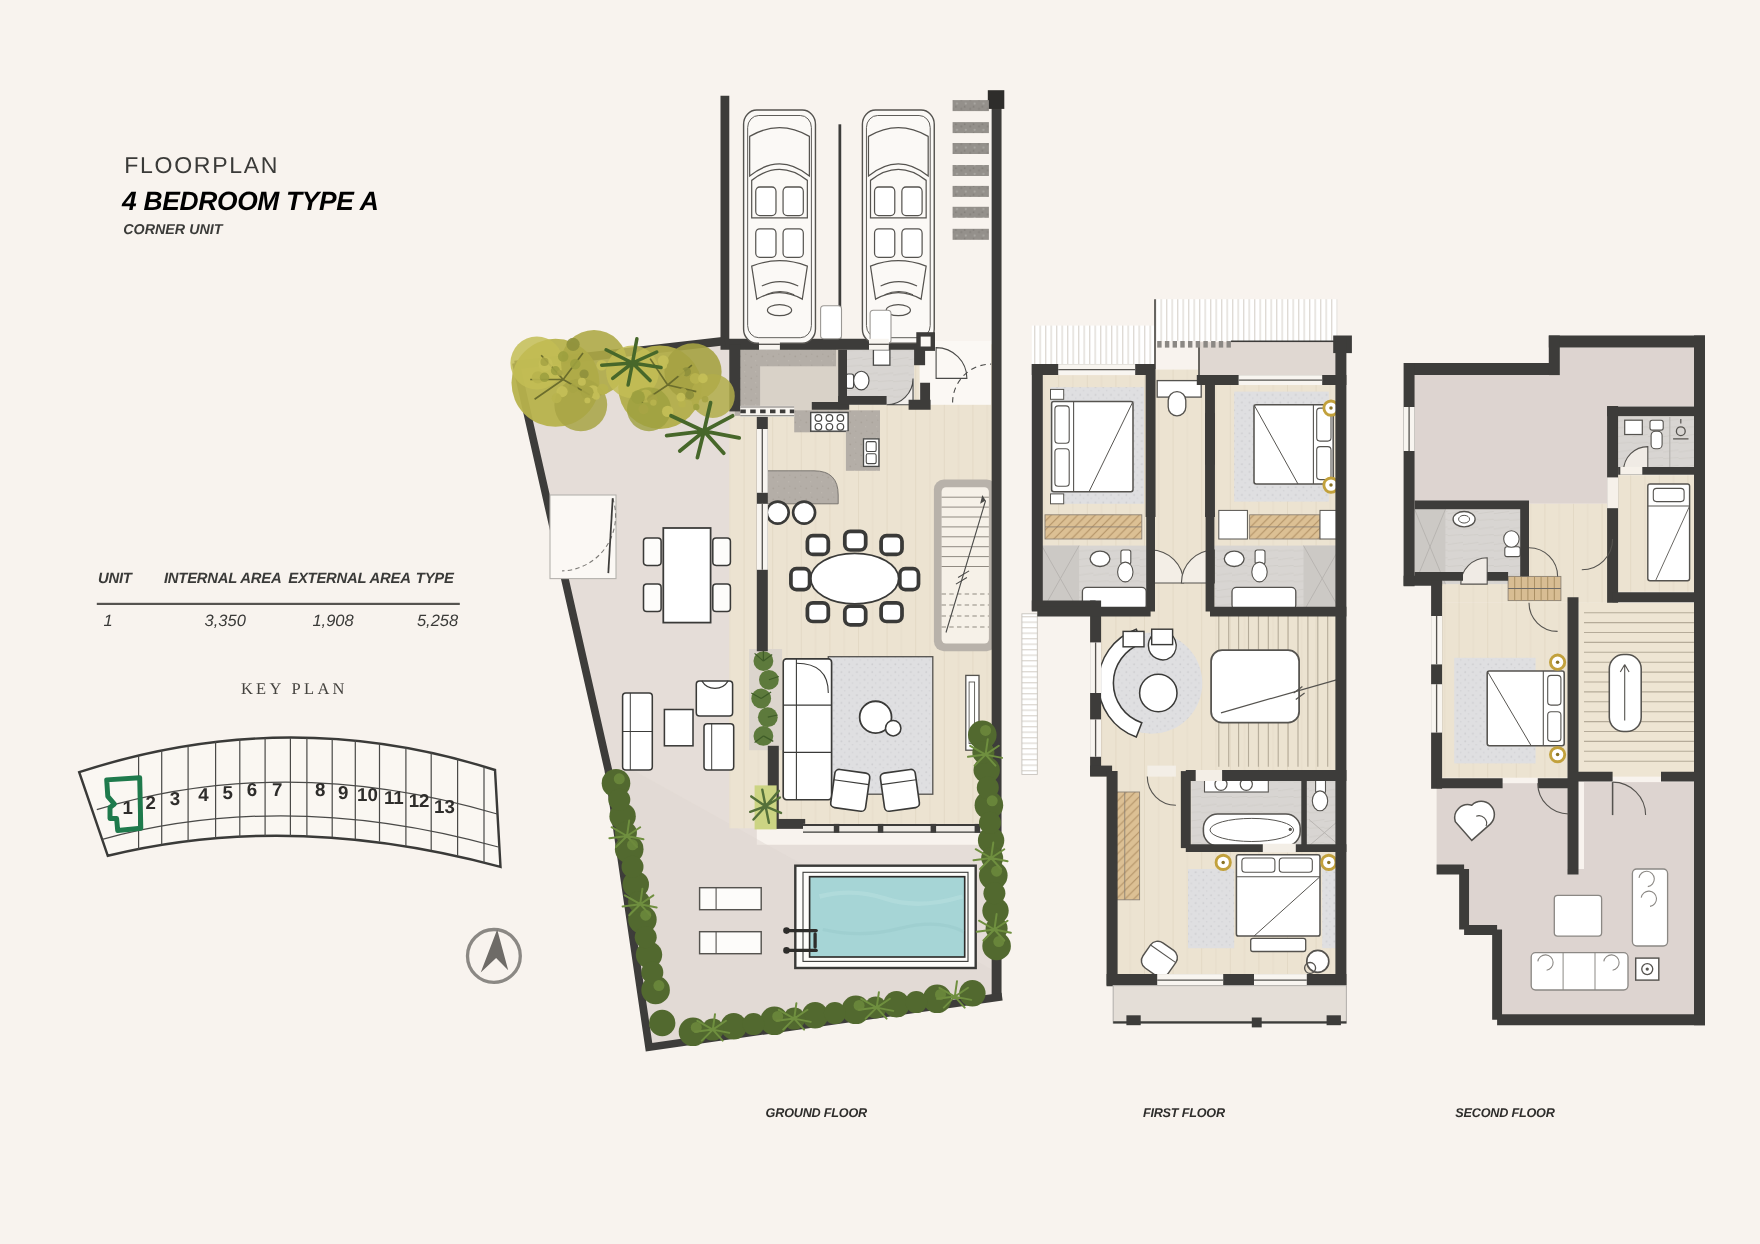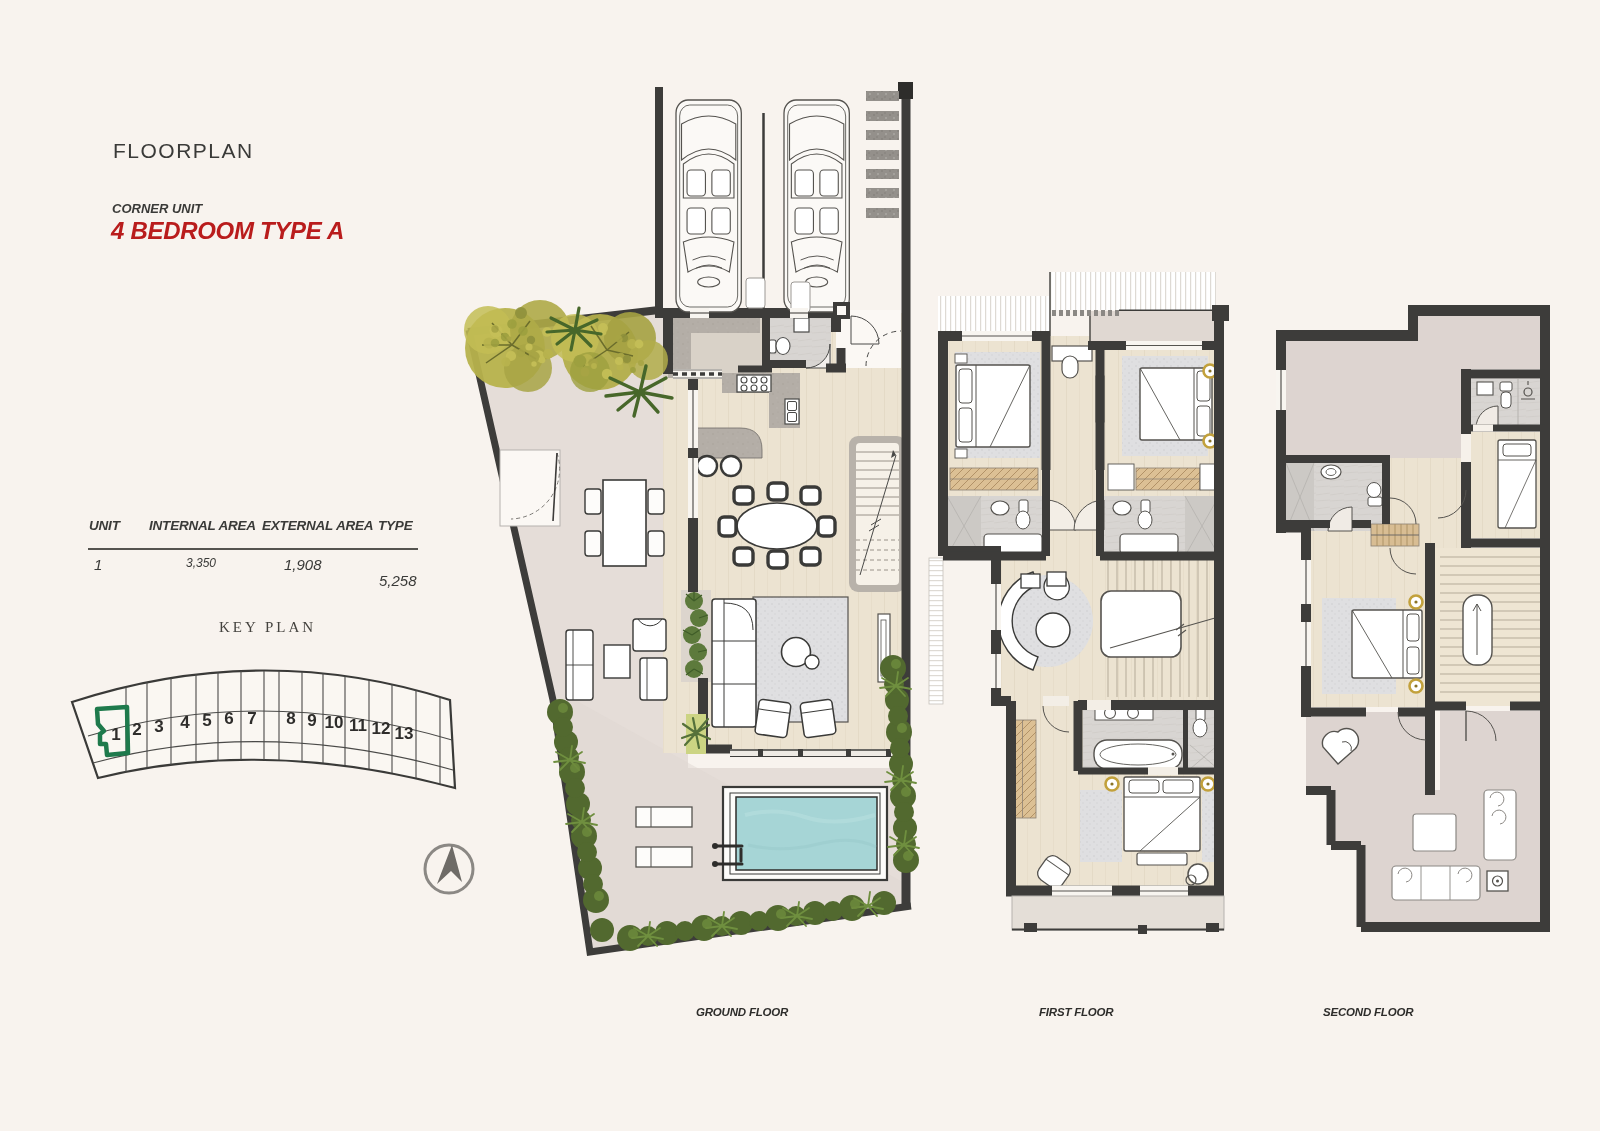--- a/index.html
+++ b/index.html
@@ -4,43 +4,43 @@
 <style>
   html,body{margin:0;padding:0;}
   body{width:1600px;height:1131px;background:#f8f3ee;font-family:"Liberation Sans",sans-serif;position:relative;overflow:hidden;}
   .abs{position:absolute;}
 </style>
 </head>
 <body>
 
 <div class="abs" style="left:113px;top:139px;font-size:21px;letter-spacing:1.5px;color:#3a3a38;">FLOORPLAN</div>
 
-<div class="abs" style="left:111px;top:170px;font-size:24px;font-weight:bold;font-style:italic;color:#b91c1c;letter-spacing:-0.3px;margin-top:47px;">4 BEDROOM TYPE A</div>
+<div class="abs" style="left:111px;top:170px;font-size:24px;font-weight:bold;font-style:italic;color:#000000;letter-spacing:-0.3px;">4 BEDROOM TYPE A</div>
 
 <div class="abs" style="left:112px;top:201px;font-size:13px;font-style:italic;font-weight:bold;color:#3a3a38;">CORNER UNIT</div>
 
 <div class="abs" style="left:0;top:0;">
 
   <div class="abs" style="left:89px;top:518px;width:40px;font-size:13.5px;font-weight:bold;font-style:italic;color:#3a3a38;white-space:nowrap;letter-spacing:-0.2px;">UNIT</div>
 
   <div class="abs" style="left:149px;top:518px;font-size:13.5px;font-weight:bold;font-style:italic;color:#3a3a38;white-space:nowrap;letter-spacing:-0.2px;">INTERNAL AREA</div>
 
   <div class="abs" style="left:262px;top:518px;font-size:13.5px;font-weight:bold;font-style:italic;color:#3a3a38;white-space:nowrap;letter-spacing:-0.2px;">EXTERNAL AREA</div>
 
   <div class="abs" style="left:378px;top:518px;font-size:13.5px;font-weight:bold;font-style:italic;color:#3a3a38;white-space:nowrap;letter-spacing:-0.2px;">TYPE</div>
 
   <div class="abs" style="left:88px;top:548px;width:330px;height:1.5px;background:#55534f;"></div>
 
   <div class="abs" style="left:94px;top:556px;font-size:15px;font-style:italic;color:#3a3a38;">1</div>
 
-  <div class="abs" style="left:186px;top:556px;font-size:12px;font-style:italic;color:#3a3a38;">3,350</div>
+  <div class="abs" style="left:186px;top:556px;font-size:15px;font-style:italic;color:#3a3a38;">3,350</div>
 
   <div class="abs" style="left:284px;top:556px;font-size:15px;font-style:italic;color:#3a3a38;">1,908</div>
 
-  <div class="abs" style="left:379px;top:556px;font-size:15px;font-style:italic;color:#3a3a38;margin-top:16px;">5,258</div>
+  <div class="abs" style="left:379px;top:556px;font-size:15px;font-style:italic;color:#3a3a38;">5,258</div>
 </div>
 
 <div class="abs" style="left:219px;top:619px;font-size:15px;font-family:'Liberation Serif',serif;letter-spacing:3px;color:#45433f;">KEY PLAN</div>
 
 <svg class="abs" style="left:0;top:0;" width="1600" height="1131" viewBox="0 0 1600 1131">
 <defs>
 <pattern id="vhatch" width="5" height="8" patternUnits="userSpaceOnUse">
   <rect width="5" height="8" fill="#ffffff"></rect>
   <rect x="0" width="1.2" height="8" fill="#dedad4"></rect>
 </pattern>

